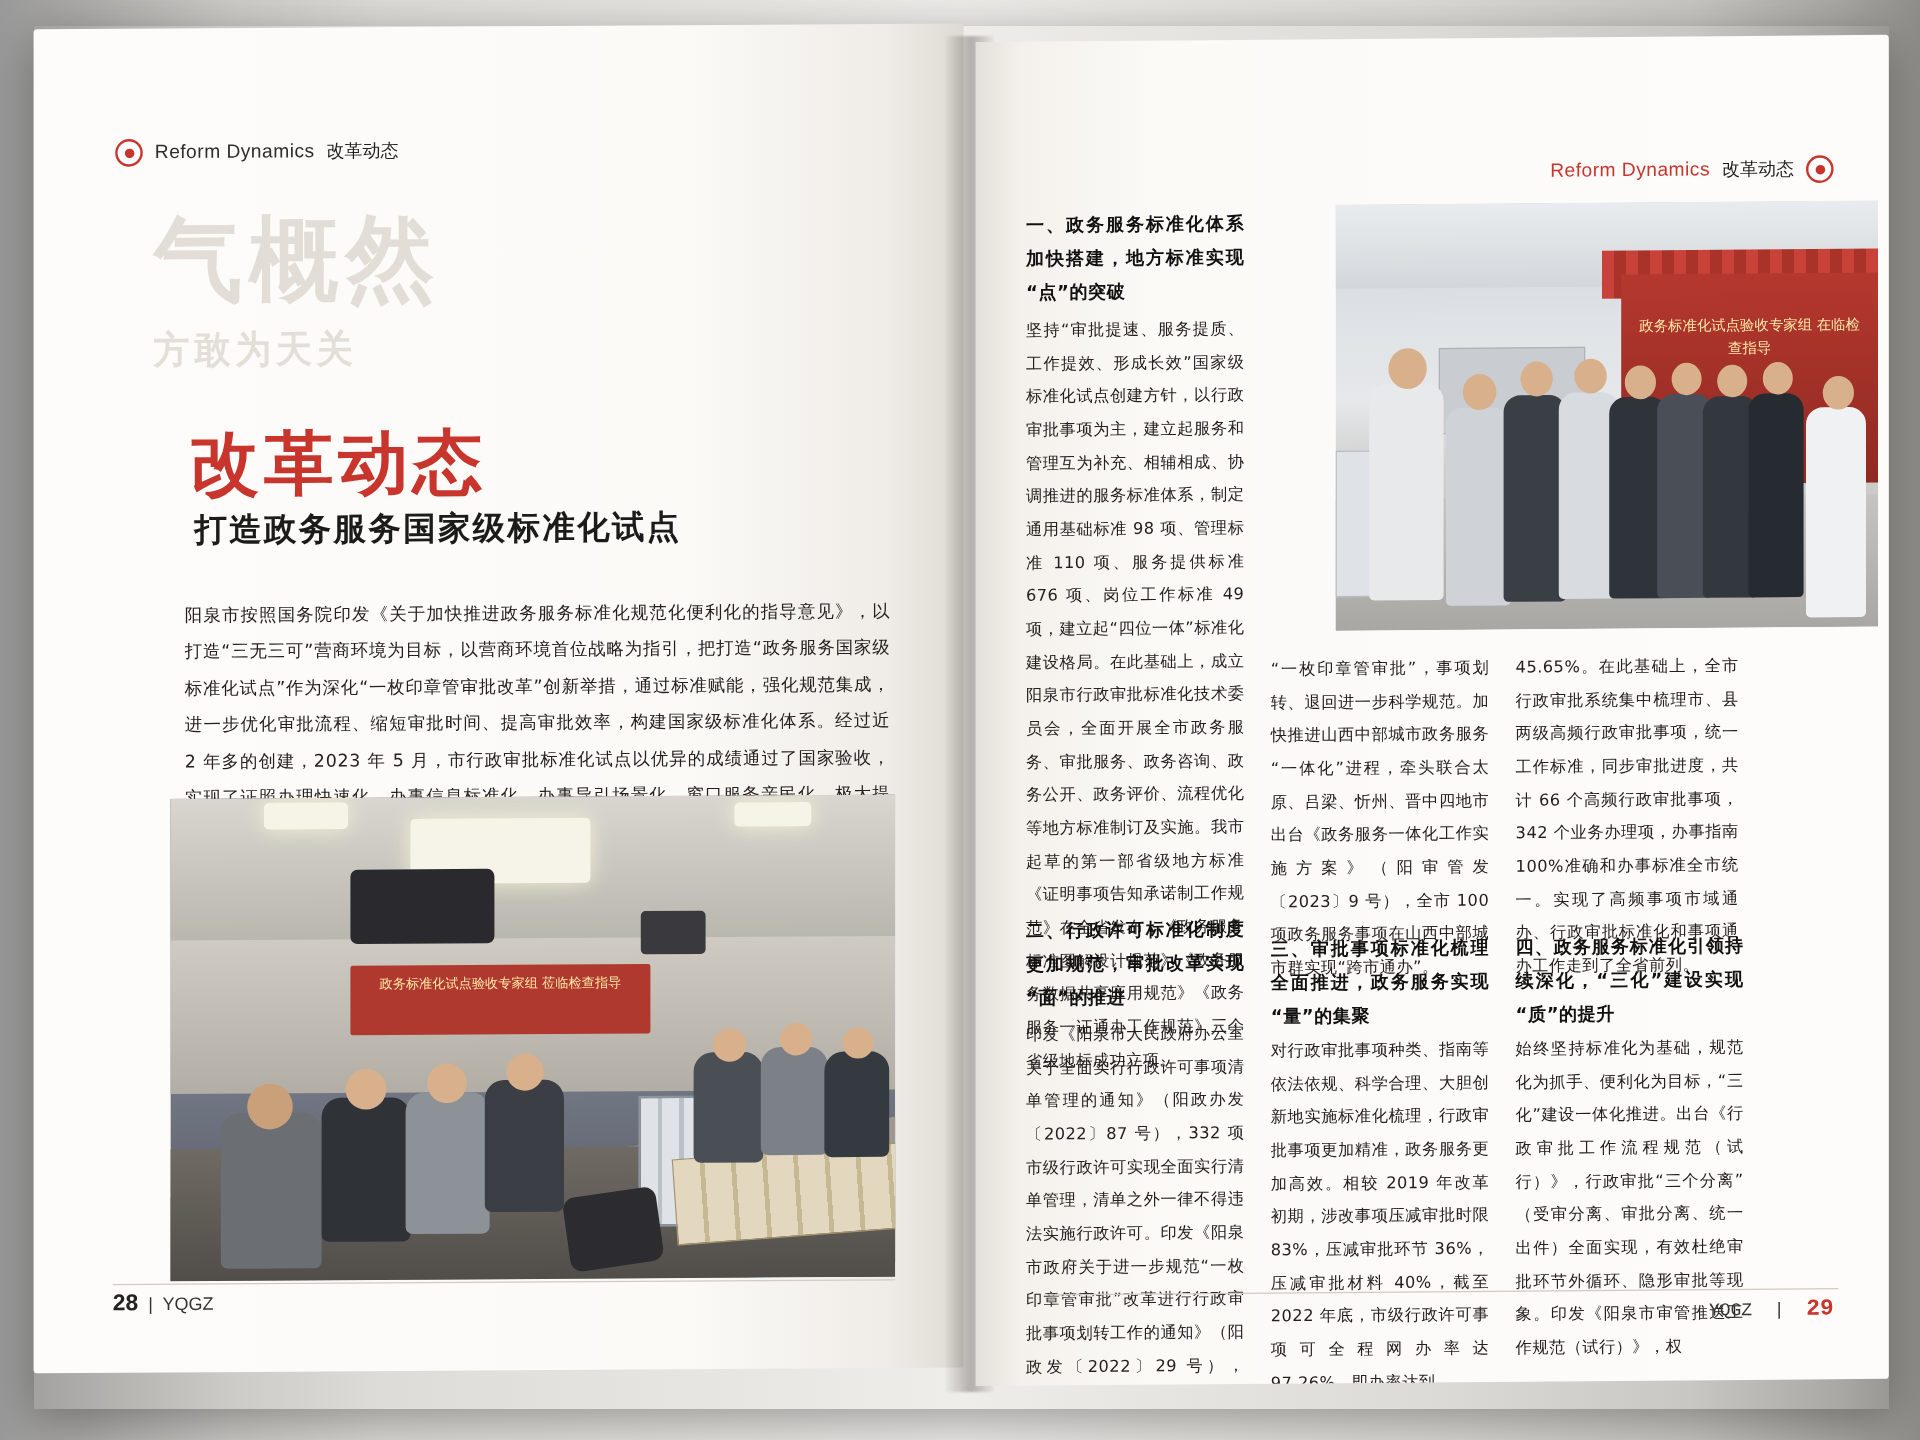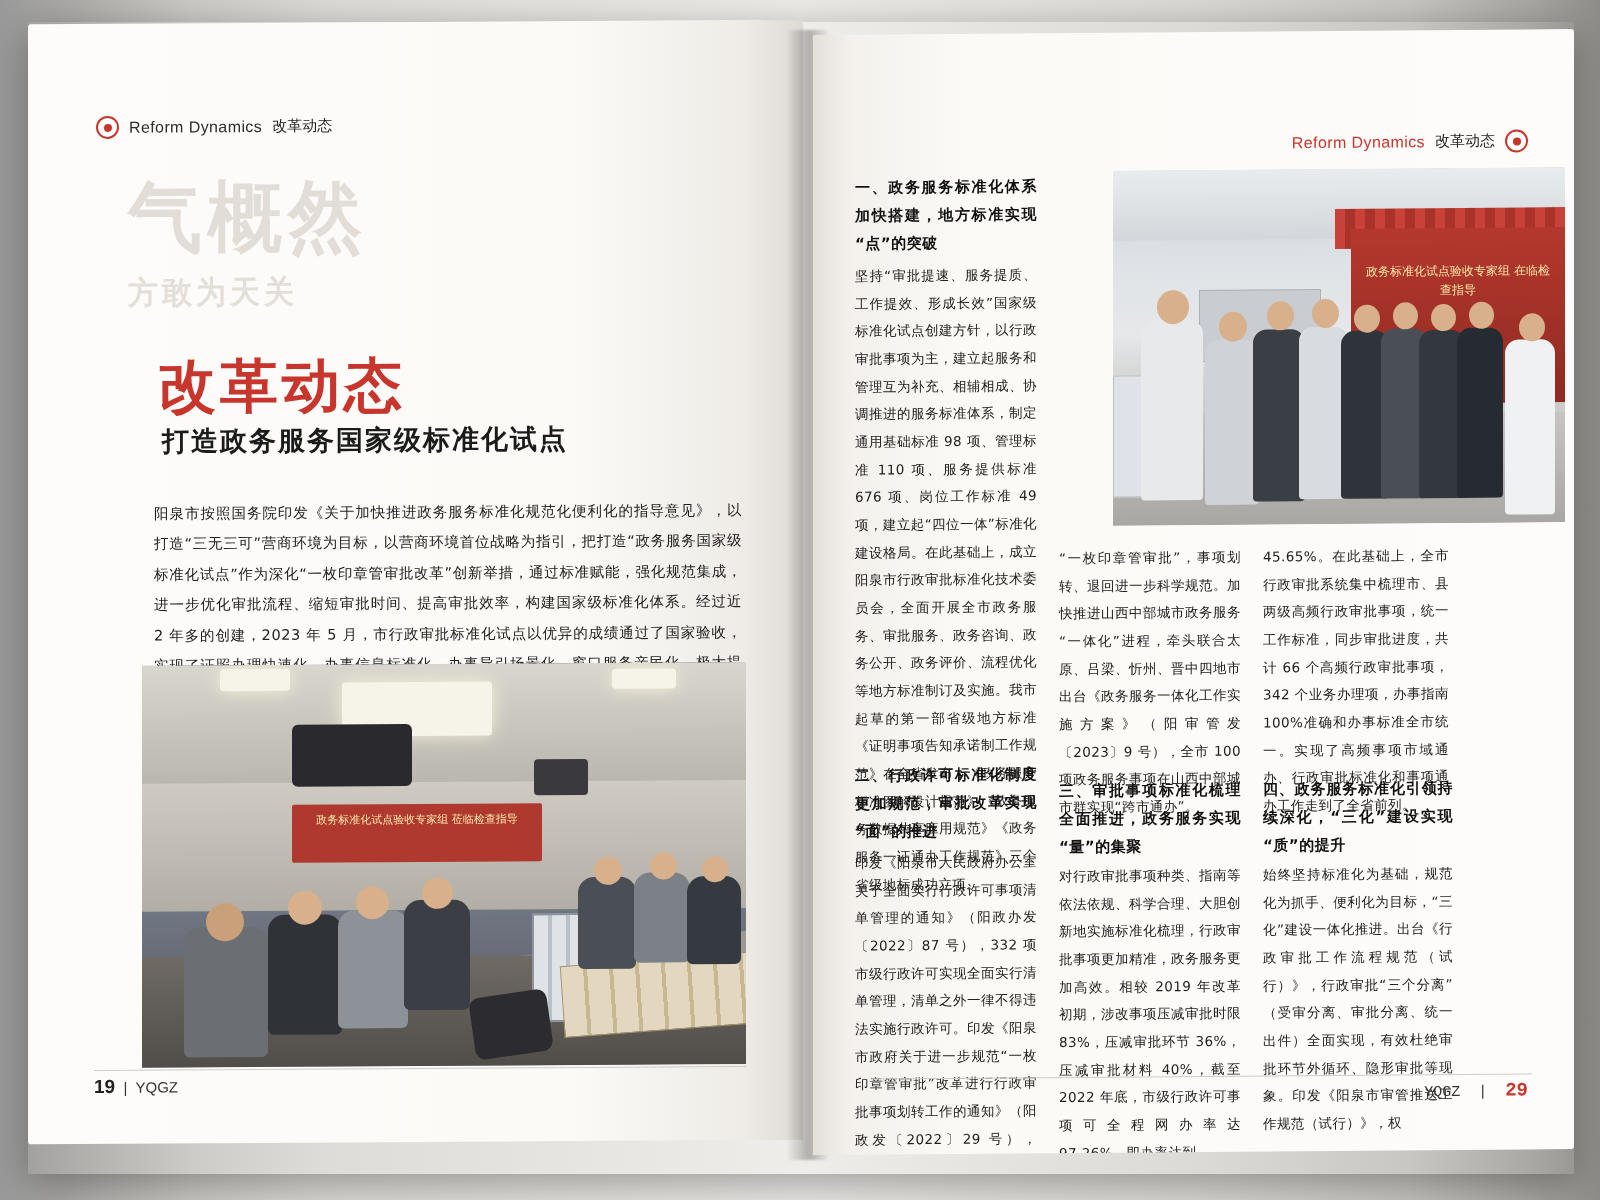--- a/index.html
+++ b/index.html
@@ -151,21 +151,21 @@
             <div class="head" style="left:452px;top:194px;width:28px;height:28px;"></div>
             <div class="person" style="left:492px;top:210px;width:56px;height:90px;background:#7c8188;"></div>
             <div class="head" style="left:508px;top:190px;width:27px;height:27px;"></div>
             <div class="person" style="left:545px;top:214px;width:54px;height:88px;background:#353a40;"></div>
             <div class="head" style="left:560px;top:194px;width:26px;height:26px;"></div>
           </div>
         </div>
 
         <div class="rule-l"></div>
         <div class="folio-l">
-          <b>19</b>
+          <b>28</b>
           <span>&nbsp;|&nbsp;</span>
           <span>YQGZ</span>
         </div>
       </div>
     </div>
 
     <div class="gutter"></div>
 
     <div class="page right">
       <div class="inner">

